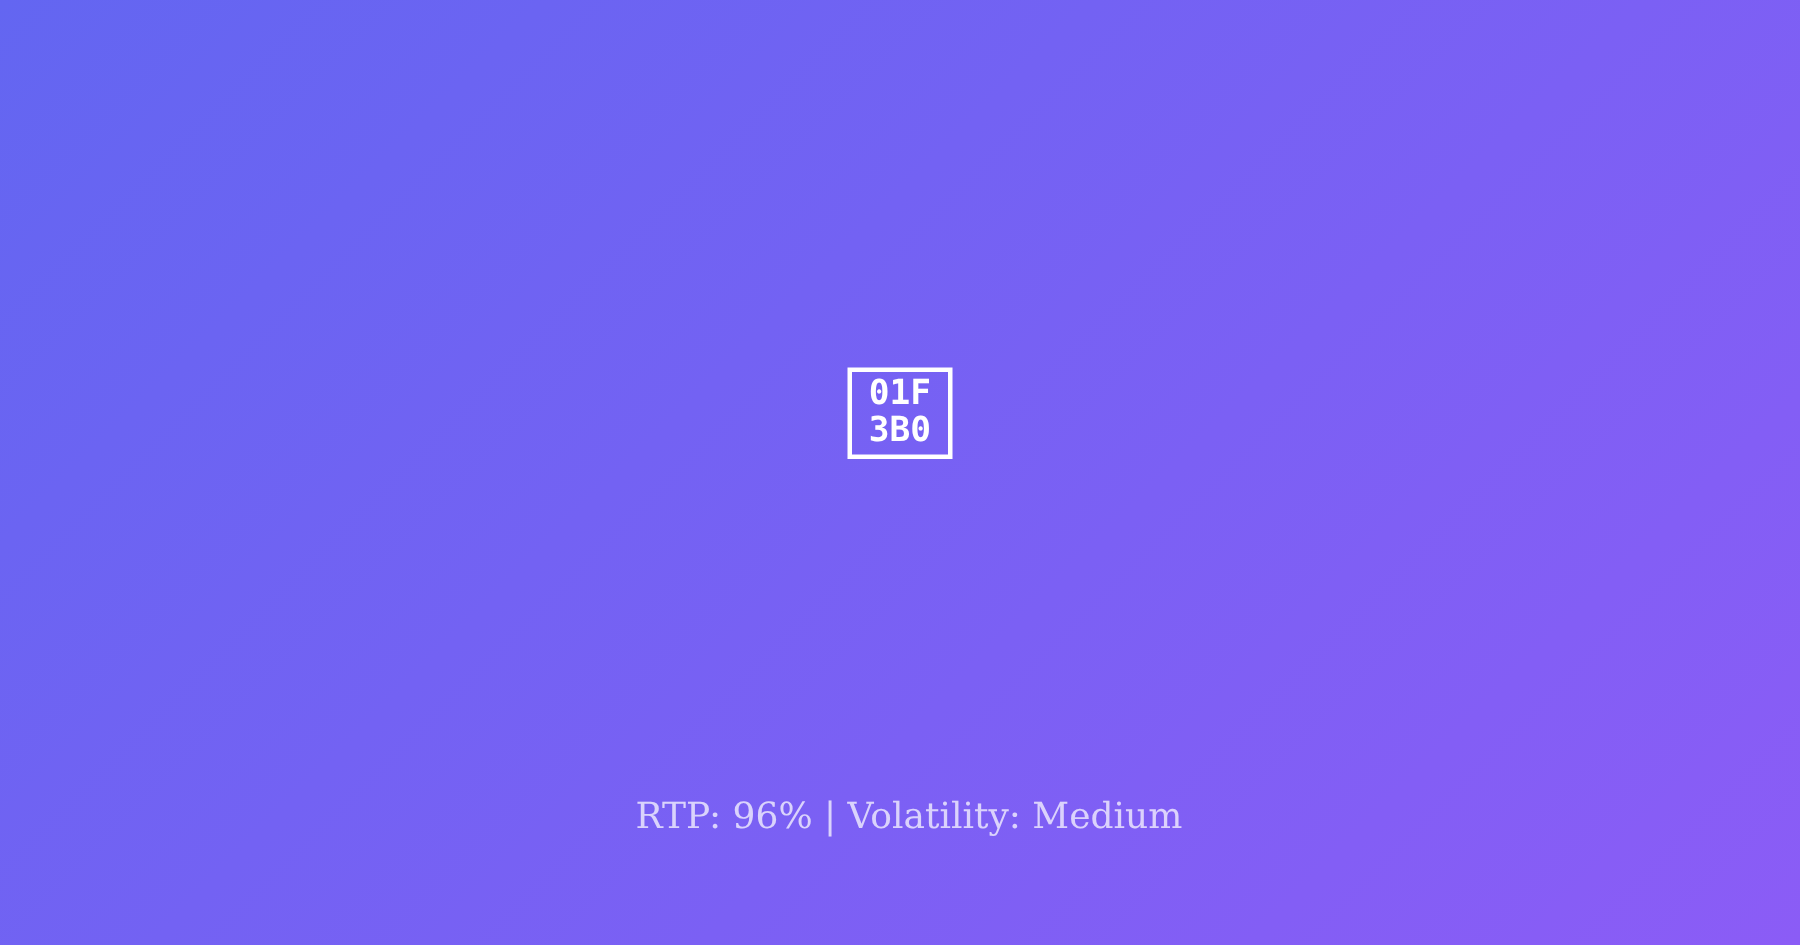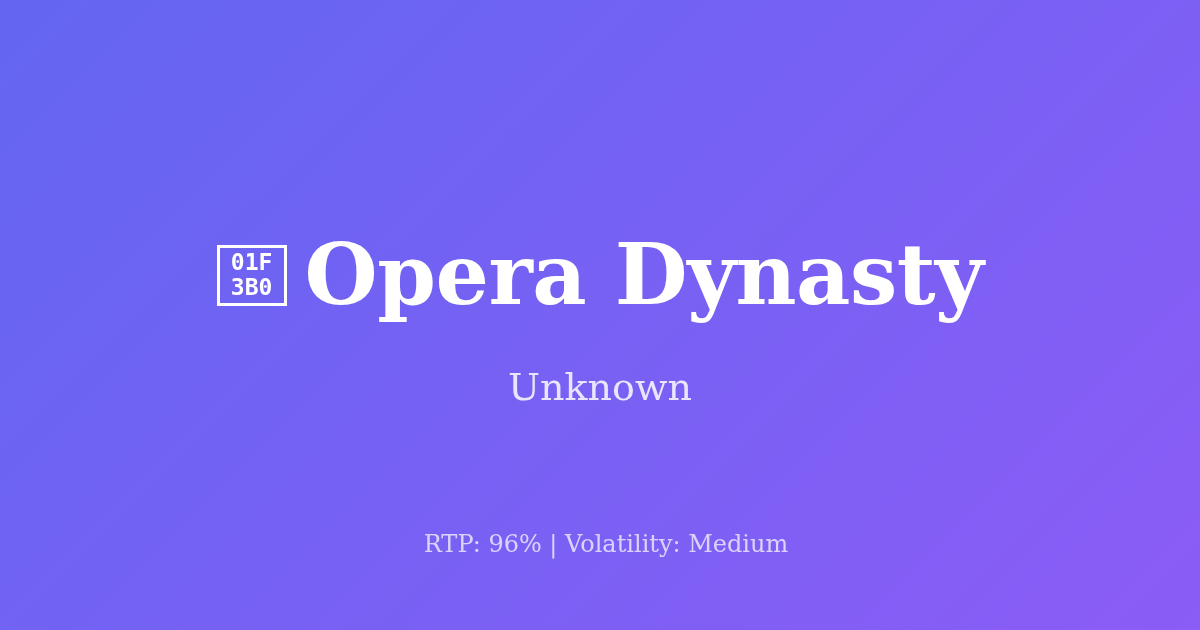--- a/index.html
+++ b/index.html
@@ -118,21 +118,19 @@
 
 <div class="og-card">
 
   <div class="title-row">
 
     <span class="tofu-glyph">
       <span class="tofu-row">01F</span>
       <span class="tofu-row">3B0</span>
     </span>
 
-    <h1 class="page-title">Opera Dynasty</h1>
 
   </div>
 
-  <p class="page-subtitle">Unknown</p>
 
   <p class="page-meta">RTP: 96% | Volatility: Medium</p>
 
 </div>
 
 </body></html>

